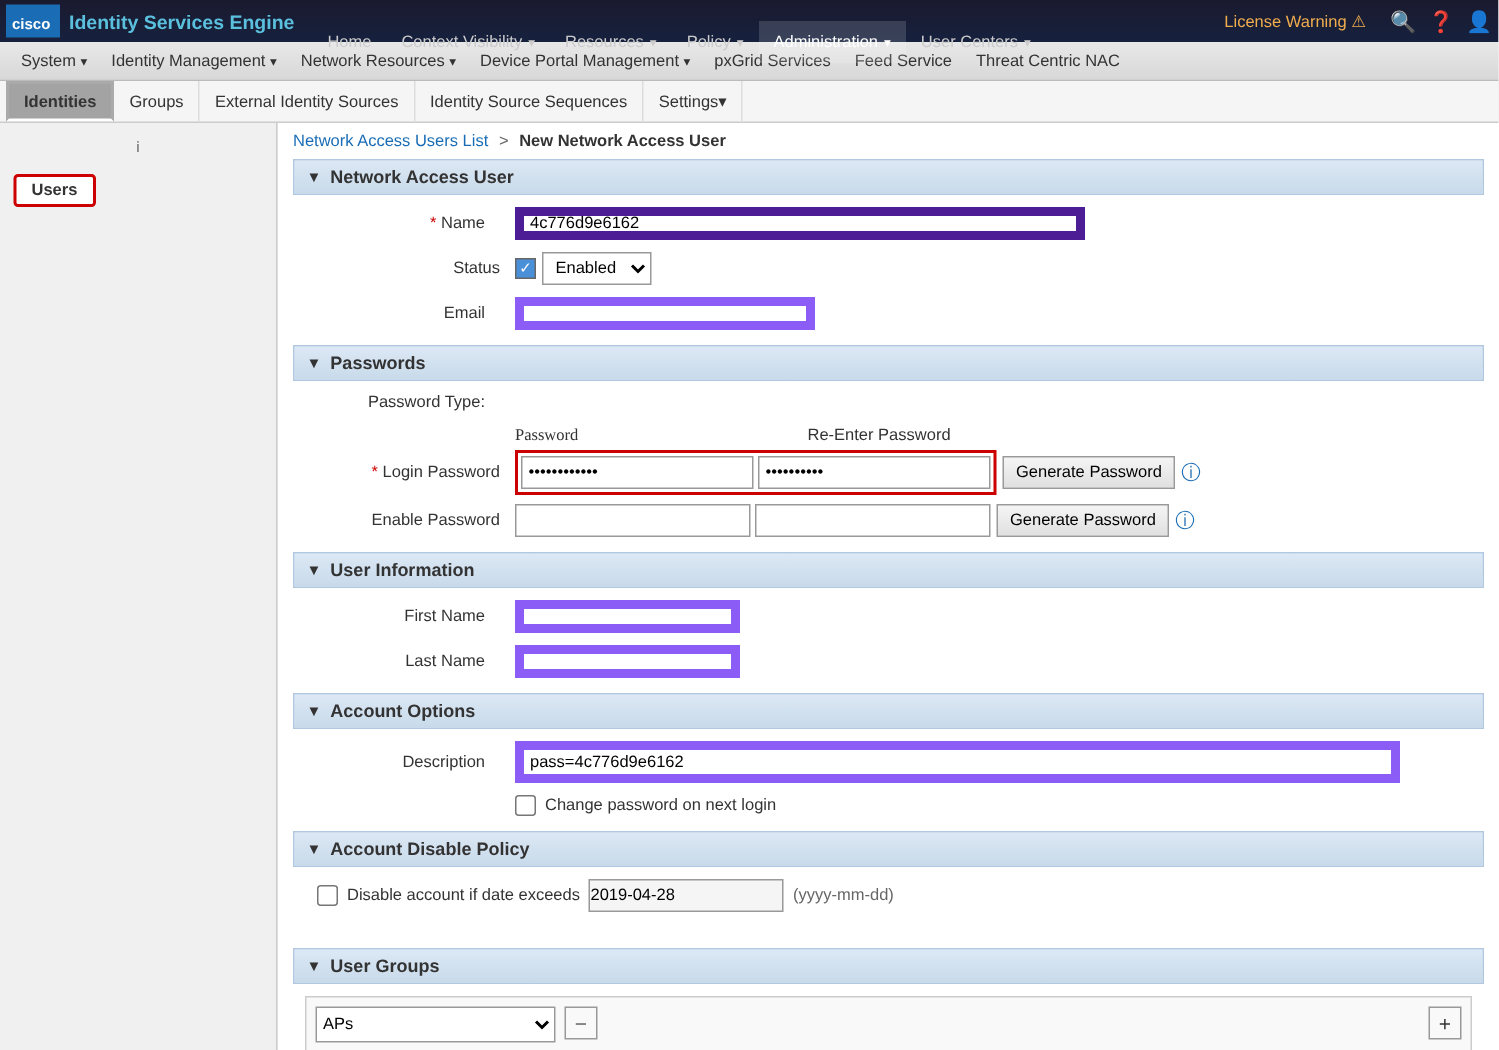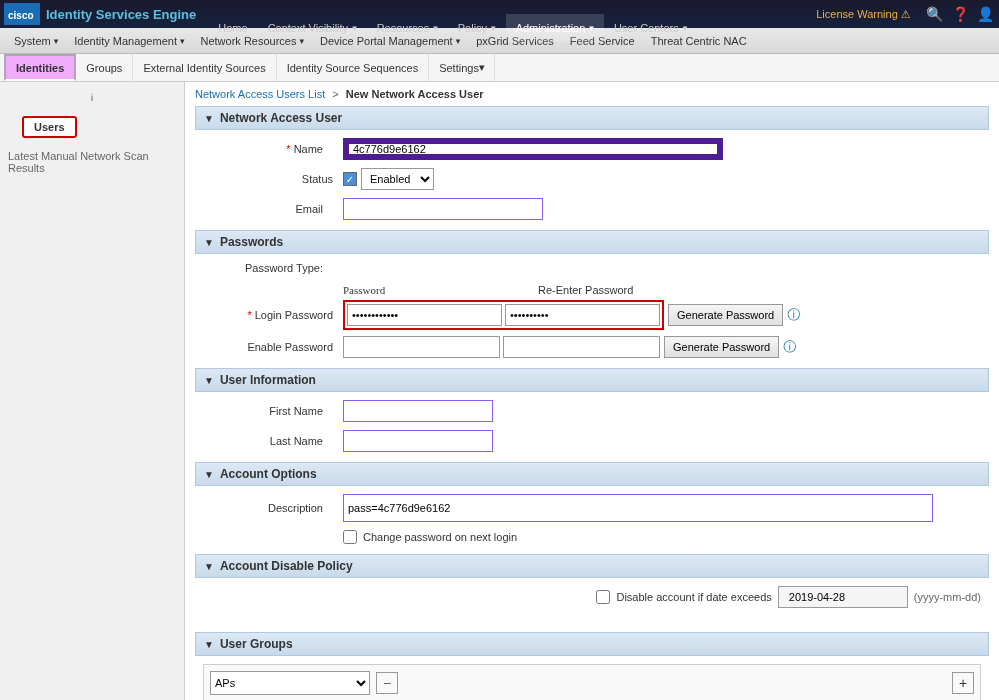--- a/index.html
+++ b/index.html
@@ -99,21 +99,21 @@
       font-size: 11px;
       color: #333;
       padding: 0 10px;
       height: 100%;
       display: flex;
       align-items: center;
       cursor: pointer;
       border-right: 1px solid #ddd;
     }
     .tab-item.active {
-      background: #f0abfc;
+      background: #a3a3a3;
       border-bottom: 2px solid white;
       font-weight: bold;
       border: 2px solid #aaa;
       border-bottom: 2px solid white;
       text-align: right;
     }
 
     
     .main-layout {
       display: flex;
@@ -200,21 +200,21 @@
     .form-label {
       width: 140px;
       text-align: right;
       padding-right: 20px;
       font-size: 11px;
       color: #333;
       flex-shrink: 0;
     }
     .form-input {
       height: 22px;
-      border: 1px solid #8b5cf6;
+      border: 6px solid #8b5cf6;
       padding: 2px 4px;
       font-size: 11px;
       background: white;
     }
     .name-input { width: 380px; }
     .email-input { width: 200px; }
     .first-last-input { width: 150px; }
     .desc-input { width: 590px; height: 28px; }
 
     
@@ -336,49 +336,47 @@
       font-size: 11px;
     }
 
     
     .disable-row {
       display: flex;
       align-items: center;
       margin-bottom: 24px;
       padding: 0 8px 0 16px;
       gap: 6px;
-      justify-content: flex-end;
     }
     .disable-checkbox {
       width: 14px;
       height: 14px;
       border: 1px solid #666;
       cursor: pointer;
     }
     .disable-label { font-size: 11px; }
     .disable-date {
       width: 130px;
       height: 22px;
       border: 1px solid #999;
       font-size: 11px;
-      padding: 2px 10px;
+      padding: 2px 0;
       background: #f5f5f5;
     }
     .disable-format { font-size: 11px; color: #666; }
 
     
     .groups-container {
       margin: 0 8px 8px 8px;
       border: 1px solid #ccc;
       background: #f9f9f9;
       padding: 6px;
     }
     .groups-row {
       display: flex;
-      align-items: center;
       gap: 6px;
     }
     .groups-select {
       width: 160px;
       height: 24px;
       border: 1px solid #999;
       font-size: 11px;
       background: white;
     }
     .groups-minus-btn {
@@ -499,24 +497,23 @@
   <div class="tab-item">
       <span>Settings</span> 
       <span class="arrow">▾</span>
     </div>
 </div>
 
 <div class="main-layout">
 
   <div class="sidebar">
     <div class="sidebar-info">ℹ</div>
-    <div style="padding: 4px 16px;">
+    <div style="padding: 4px 3px;">
       <button class="sidebar-btn">Users</button>
     </div>
-    <a class="sidebar-link">Latest Manual Network Scan Results</a>
   </div>
 
   <div class="content">
 
     <div class="breadcrumb">
       <a>Network Access Users List</a>
       <span class="separator">&gt;</span>
       <span class="current">New Network Access User</span>
     </div>
 

